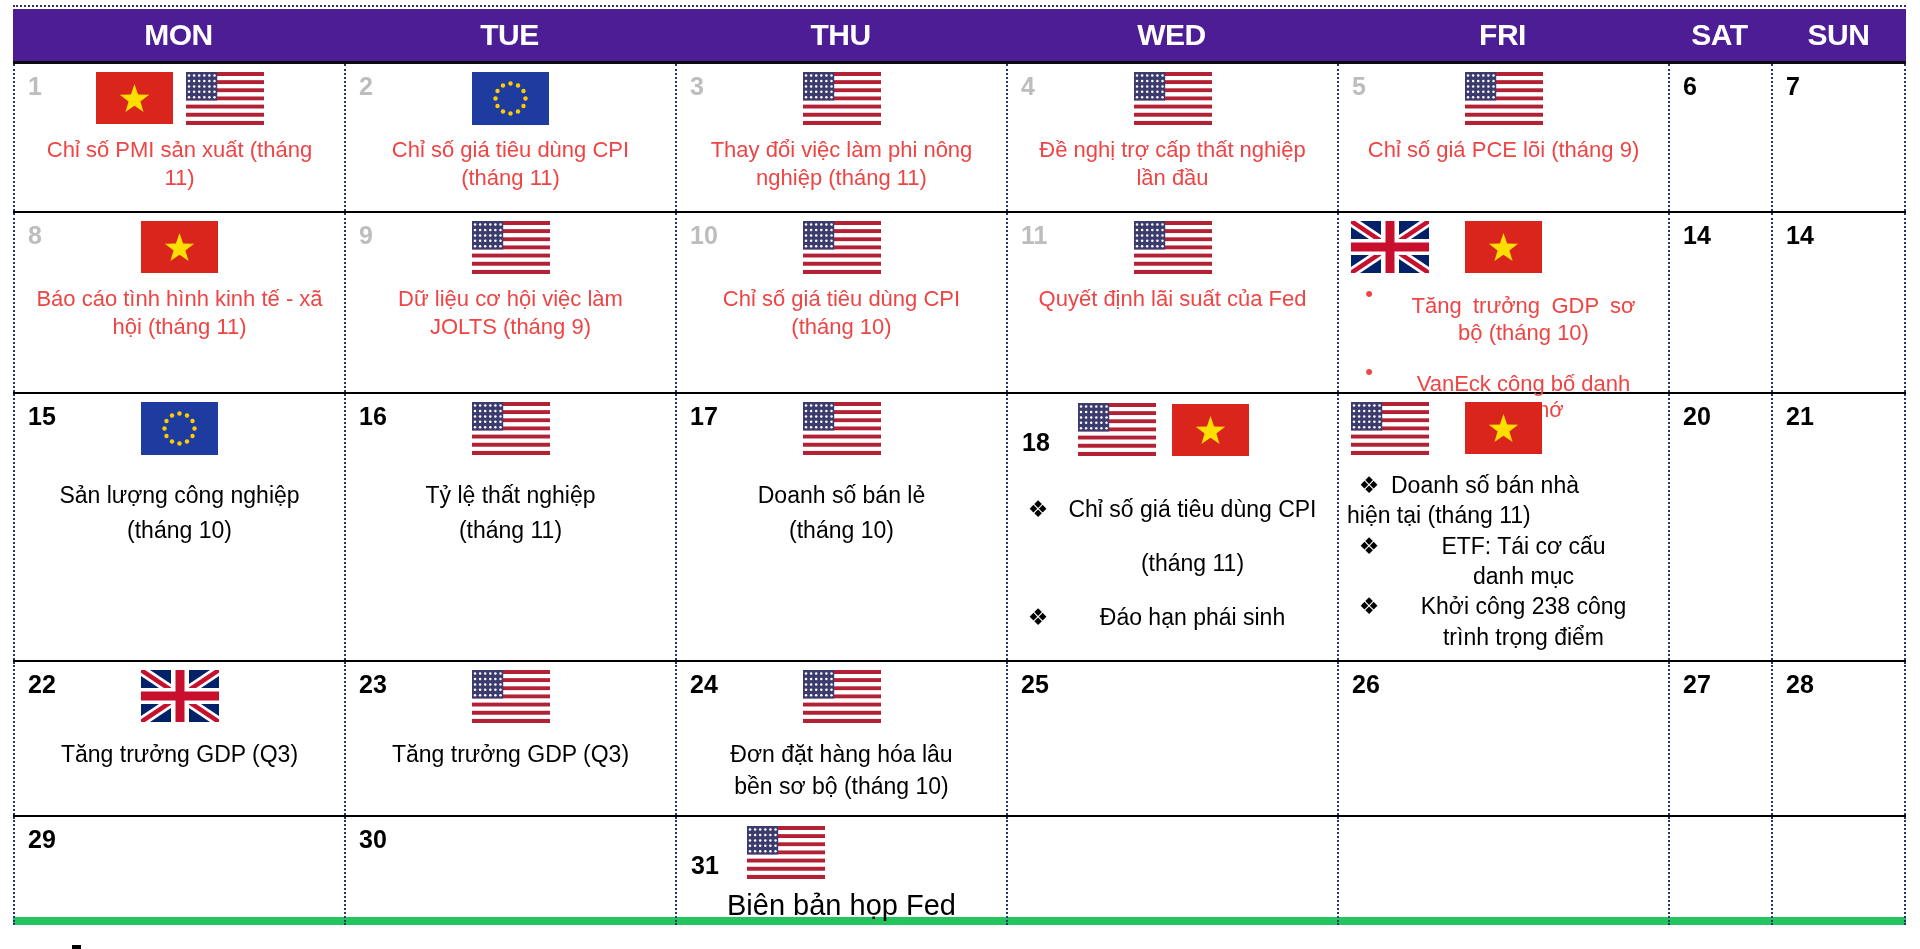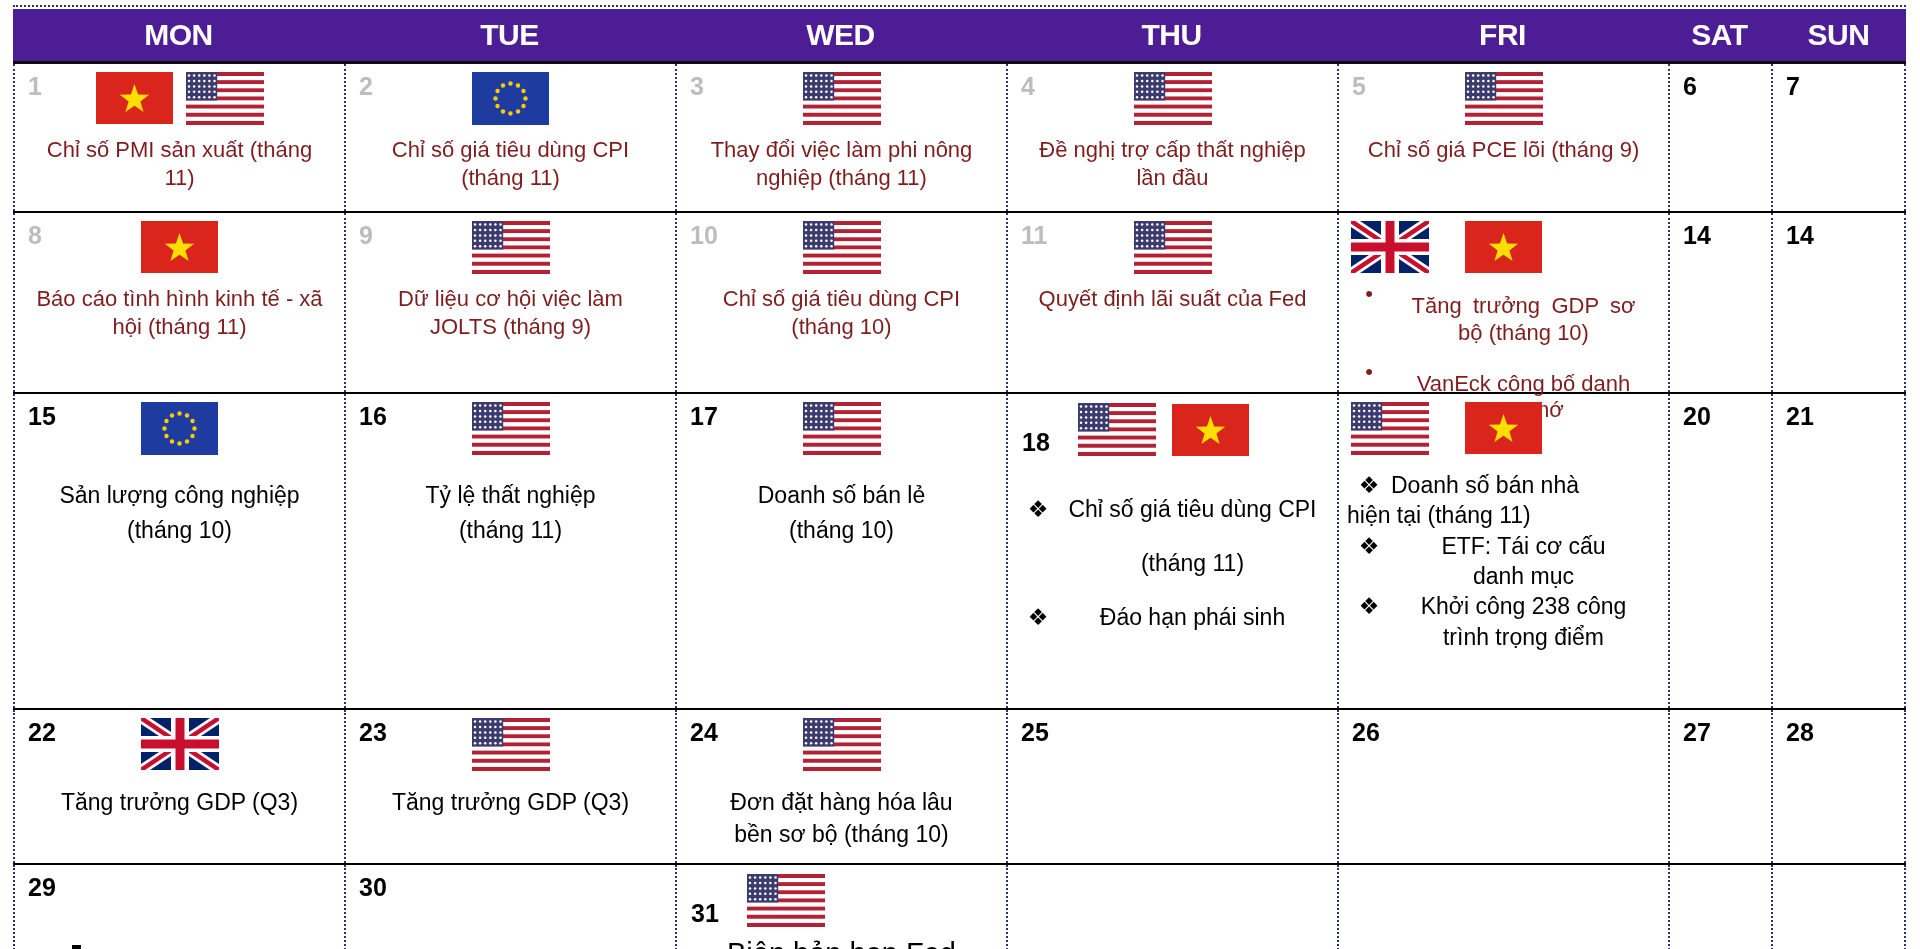--- a/index.html
+++ b/index.html
@@ -6,34 +6,34 @@
   body{width:1920px;height:949px;background:#fff;position:relative;overflow:hidden;
        font-family:"Liberation Sans", sans-serif;}
   *{box-sizing:border-box}
   .cal{position:absolute;left:13px;top:5px;width:1893px;border-top:2px dotted #24356e}
   .hdr{display:grid;grid-template-columns:331px 331px 331px 331px 331px 103px 135px;
        height:55px;background:#4c1d95;border-bottom:3px solid #0d0d0d;margin-top:2px}
   .hcell{color:#fff;font-weight:700;font-size:30px;display:flex;align-items:center;
          justify-content:center;letter-spacing:-0.5px}
   .row{display:grid;grid-template-columns:331px 331px 331px 331px 331px 103px 135px;background:#fff}
   .row + .row{border-top:2px solid #000}
-  .rw0{height:147px}.rw1{height:181px}.rw2{height:316px}.rw3{height:155px}
+  .rw0{height:147px}.rw1{height:181px}.rw2{height:268px}.rw3{height:155px}
   .rw4{height:110px;border-bottom:8px solid #22c55e}
   .cell{border-left:2px dotted #24356e;position:relative;padding:6px 8px 0}
   .cell:last-child{border-right:2px dotted #24356e}
   .num{font-weight:700;font-size:25px;color:#000;line-height:1.1}
   .num.abs{position:absolute;top:9px;left:13px}
   .num.muted{color:#bdbdbd}
   .flags{display:flex;justify-content:center;align-items:flex-start;gap:13px;padding-top:2px;min-height:56px}
   .flags.left{justify-content:flex-start;padding-left:4px;gap:36px}
   .inlinehead{display:flex;align-items:flex-end;gap:16px;padding-left:6px;min-height:56px}
   .inlinehead .flagwrap:nth-of-type(2){margin-left:12px}
   .flagwrap{line-height:0}
   .events{margin-top:10px;font-size:22px;line-height:1.25;text-align:center;color:#000}
-  .events.muted{color:#7f1d1d}
+  .events.muted{color:#ef4444}
   .ev.plain{max-width:288px;margin:0 auto}
   .ev.bullet-row{display:flex;align-items:flex-start}
   .bullet{flex:0 0 44px;text-align:center}
   .btext{flex:1;padding-right:4px}
   .ev.outdent{display:block;text-align:left}
   .ev.outdent .bullet-inline{display:inline-block;width:44px;text-align:center}
   
   .rw2 .events{font-size:23px;line-height:1.5;margin-top:22px}
   .rw3 .events{font-size:23px;line-height:1.4;margin-top:14px}
   .rw4 .events{font-size:29px;line-height:1.3;margin-top:8px}
@@ -55,22 +55,22 @@
   .r3c2 .ev.plain{max-width:262px}
   .artifact{position:absolute;left:72px;top:945px;width:9px;height:4px;background:#000}
 </style>
 </head>
 <body>
 
 <div class="cal">
   <div class="hdr">
     <div class="hcell">MON</div>
     <div class="hcell">TUE</div>
+    <div class="hcell">THU</div>
     <div class="hcell">WED</div>
-    <div class="hcell">THU</div>
     <div class="hcell">FRI</div>
     <div class="hcell">SAT</div>
     <div class="hcell">SUN</div>
   </div>
   <div id="weeks">
       <div class="row rw0">
         <div class="cell r0c0">
           <span class="num abs muted">1</span>
           <div class="flags">
             <span class="flagwrap"><svg width="77" height="52" viewBox="0 0 77 52">

